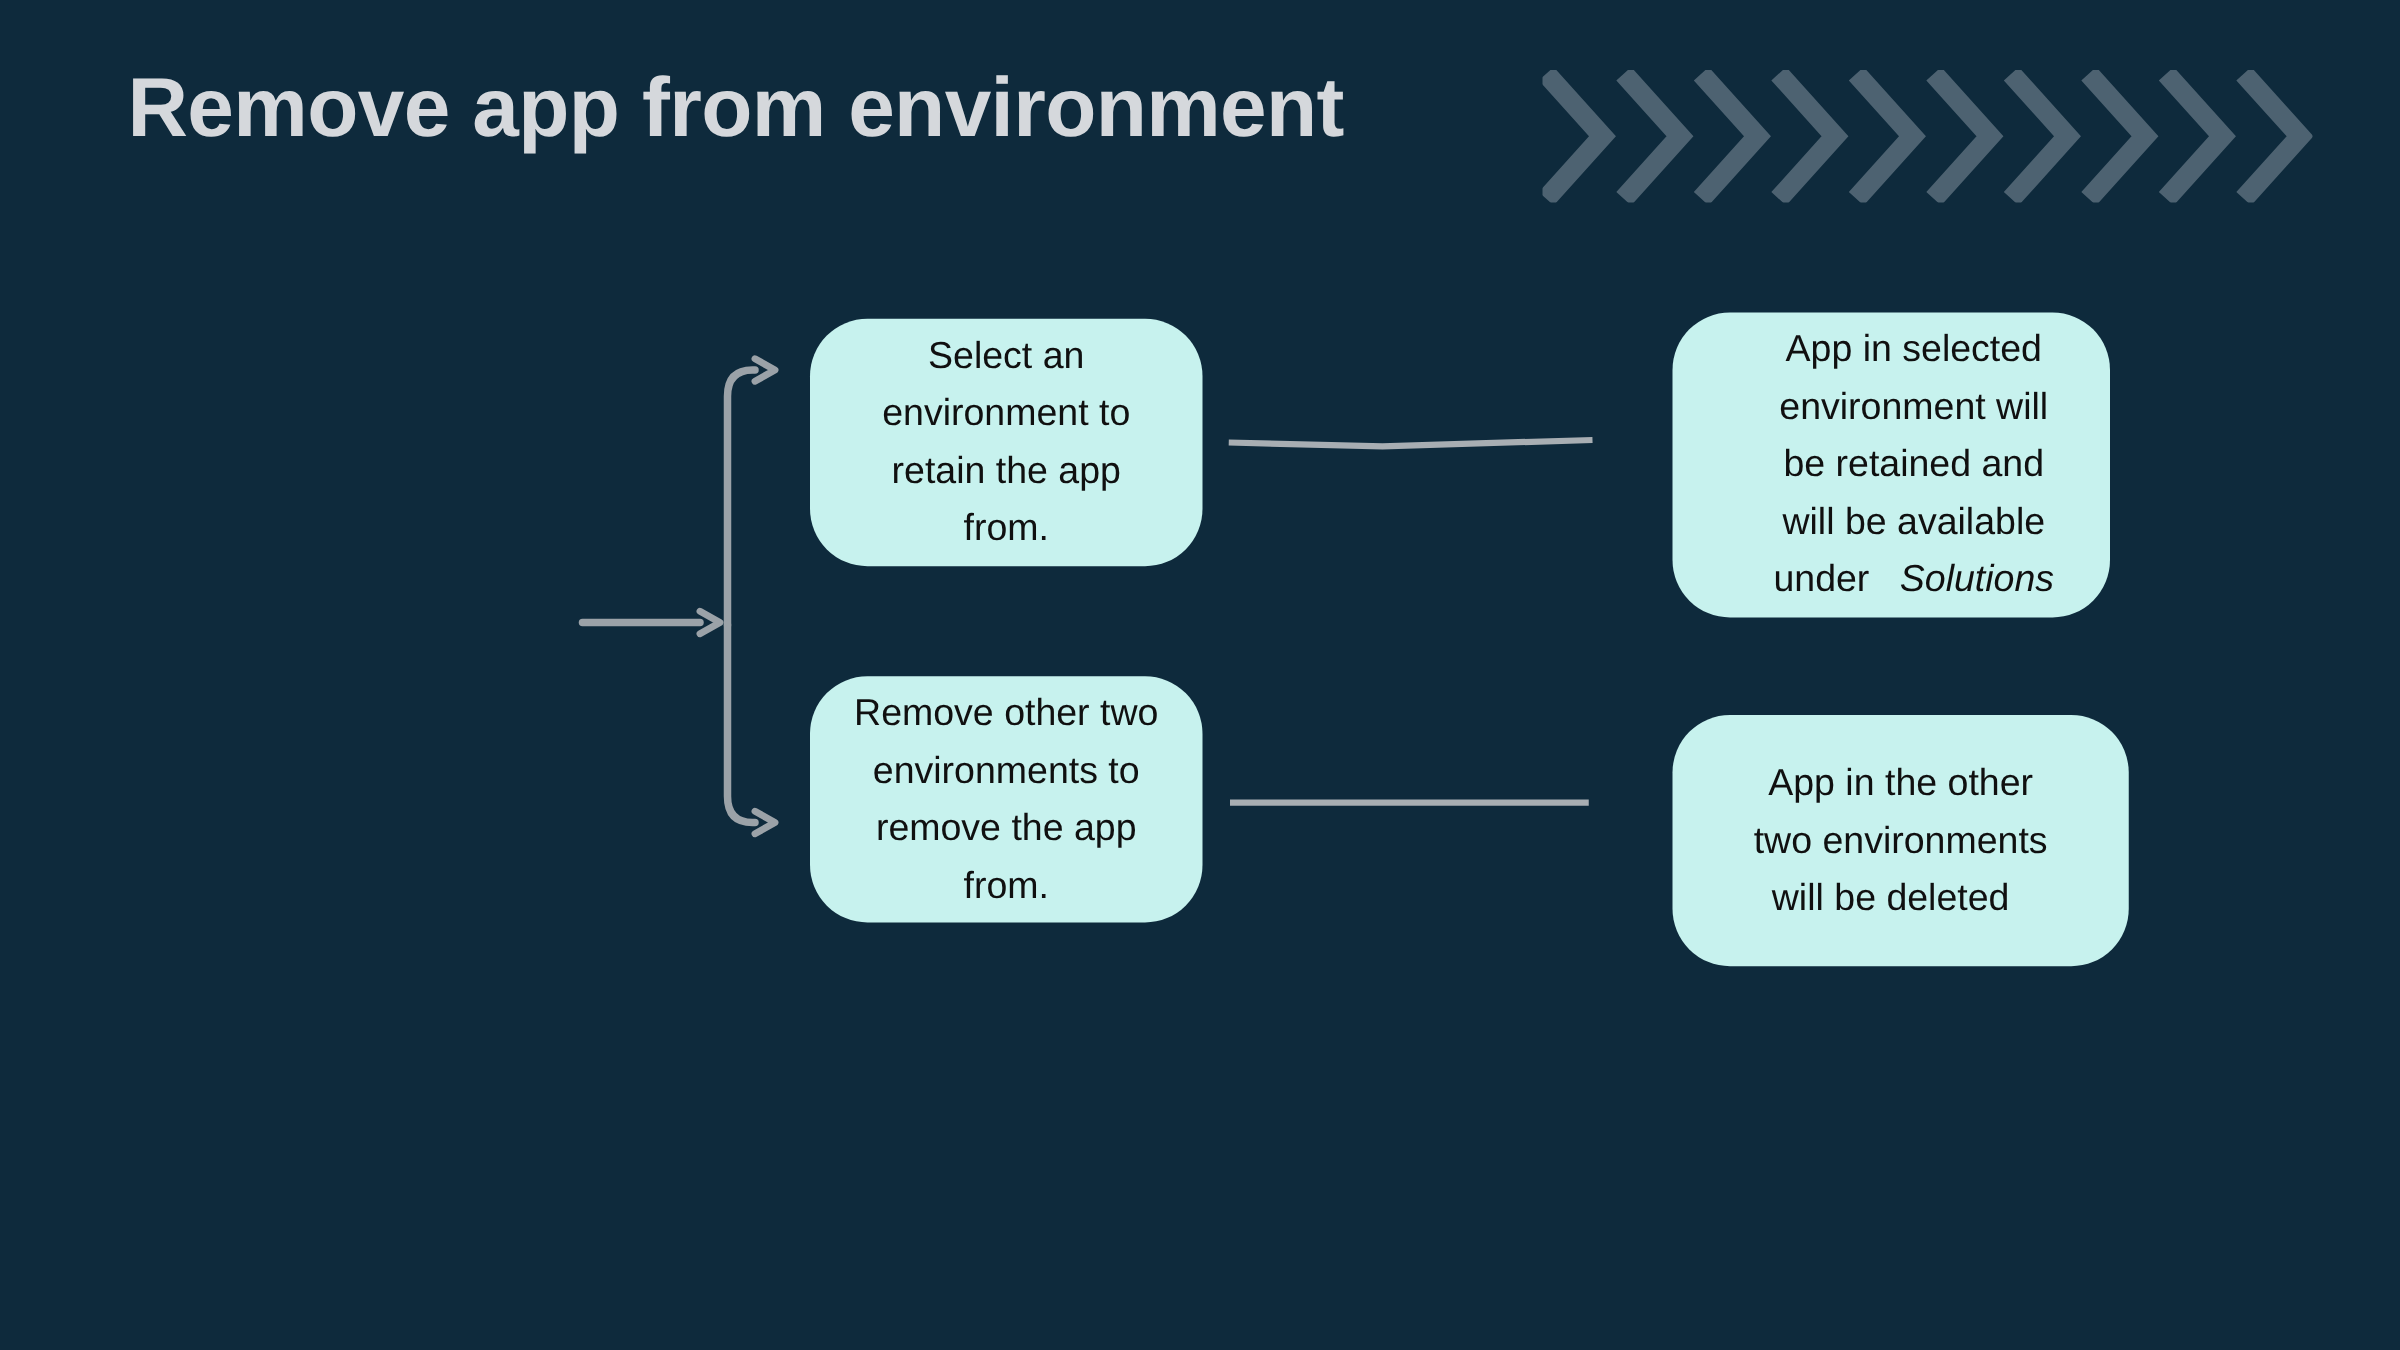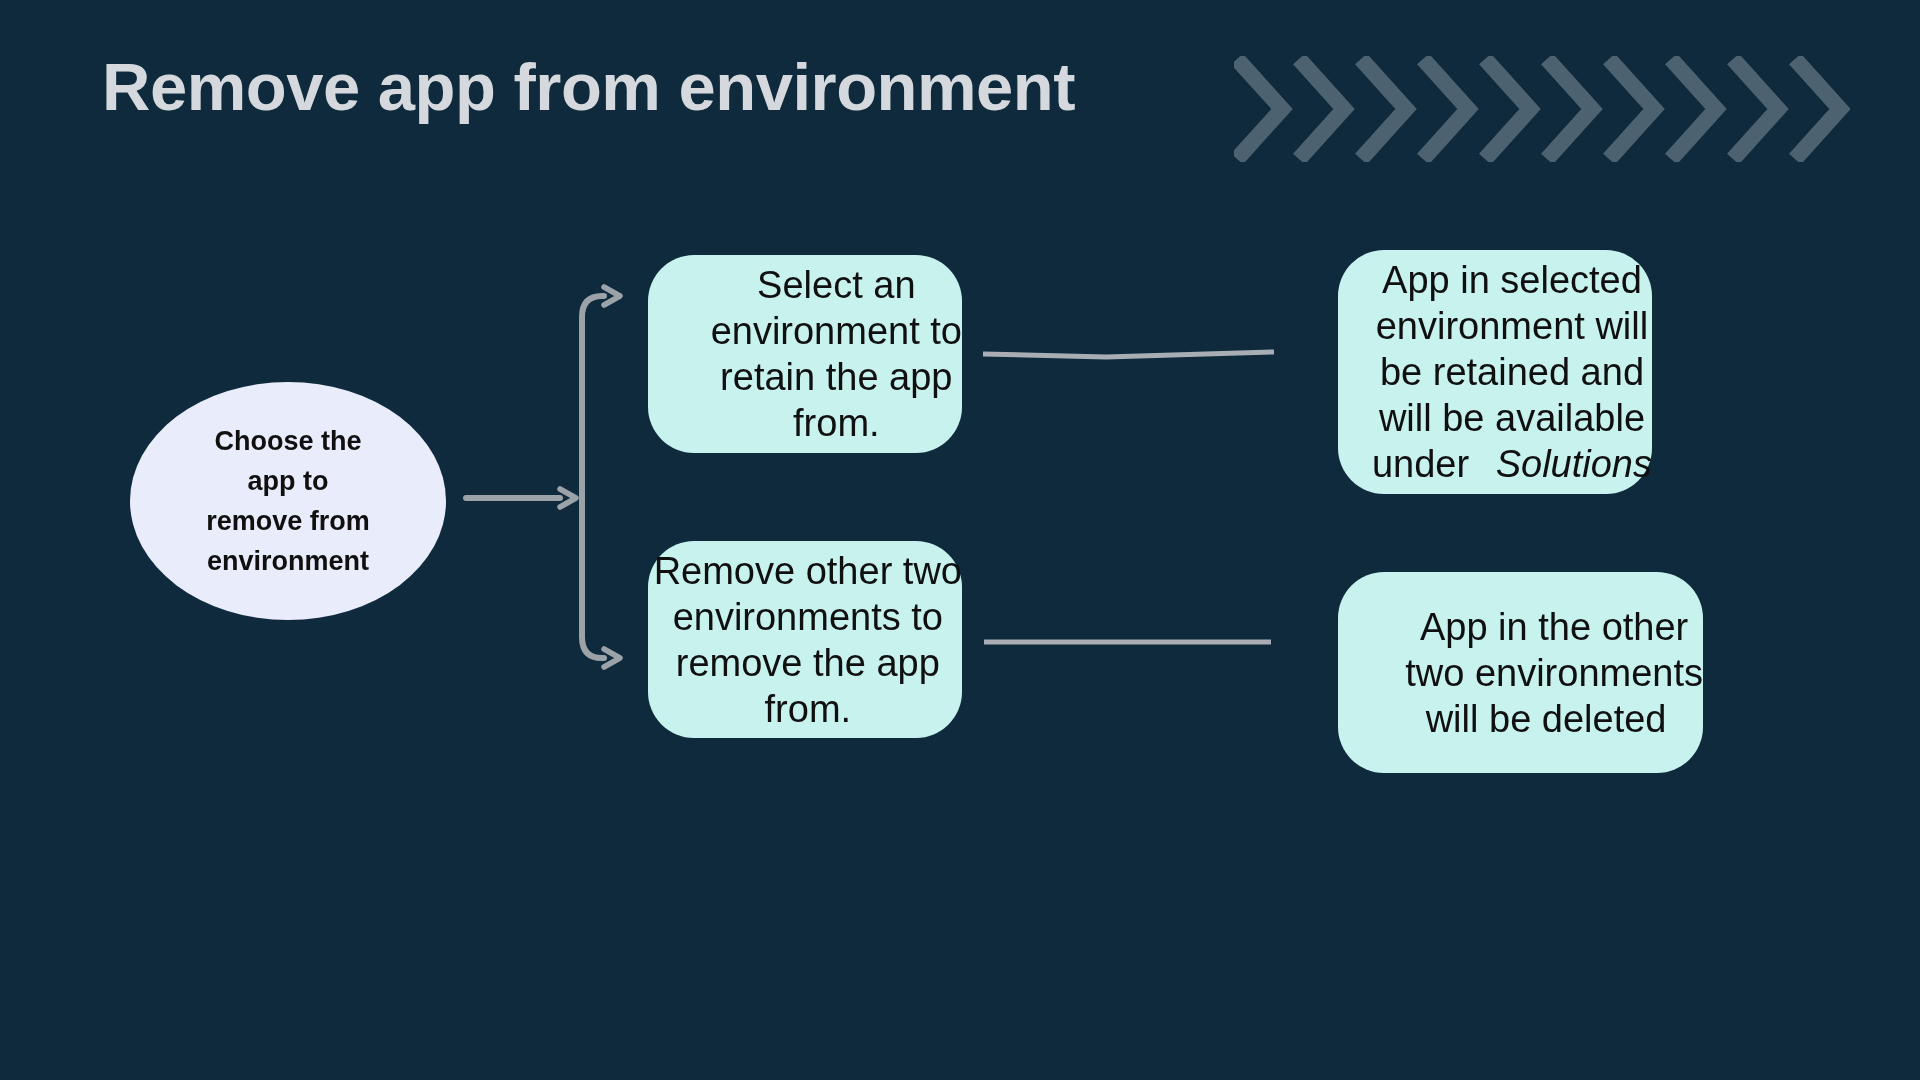--- a/index.html
+++ b/index.html
@@ -26,25 +26,25 @@
   .node .label { white-space:pre-line; }
 
   .start {
     left:130px; top:382px; width:316px; height:238px;
     border-radius:50%;
     background: var(--startfill, #e9ecfa);
     font-weight:bold; font-size:27px; line-height:40px;
   }
   .step {
     background: var(--stepfill, #c7f2ee);
-    border-radius:46px; font-size:38px; line-height:46px;justify-content:flex-end;
+    border-radius:46px; font-size:30px; line-height:46px;
   }
   .step1 { left:648px; top:255px; width:314px; height:198px; }
   .step2 { left:648px; top:541px; width:314px; height:197px; }
-  .out1  { left:1338px; top:250px; width:314px; height:244px; }
+  .out1  { left:1338px; top:250px; width:314px; height:244px;padding-left:36px; }
   .out2  { left:1338px; top:572px; width:365px; height:201px; }
 
   .label em { font-style:italic;margin-left:16px; }
 
   svg.connectors { position:absolute; left:0; top:0; pointer-events:none; }
 </style>
 </head>
 <body>
 
 <div class="slide">
@@ -70,26 +70,20 @@
         <path d="M3 4 L19 13 L3 22" fill="none" stroke="#9ba2a8" stroke-width="5.5" stroke-linecap="round" stroke-linejoin="round"></path>
       </marker>
     </defs>
     <path d="M466 498 L560 498" fill="none" stroke="#9ba2a8" stroke-width="6" stroke-linecap="round" marker-end="url(#arrowhead)"></path>
     <path d="M582 500 L582 317 Q582 296 602 296 L604 296" fill="none" stroke="#9ba2a8" stroke-width="6" stroke-linecap="round" marker-end="url(#arrowhead)"></path>
     <path d="M582 500 L582 637 Q582 658 602 658 L604 658" fill="none" stroke="#9ba2a8" stroke-width="6" stroke-linecap="round" marker-end="url(#arrowhead)"></path>
     <path d="M983 354 L1106 357 L1274 352" fill="none" stroke="#a8aeb3" stroke-width="5"></path>
     <path d="M984 642 L1271 642" fill="none" stroke="#a8aeb3" stroke-width="5"></path>
   </svg>
 
-  <div class="node start">
-    <span class="label">Choose the
-app to
-remove from
-environment</span>
-  </div>
 
   <div class="node step step1">
     <span class="label">Select an
 environment to
 retain the app
 from.</span>
   </div>
 
   <div class="node step step2">
     <span class="label">Remove other two

